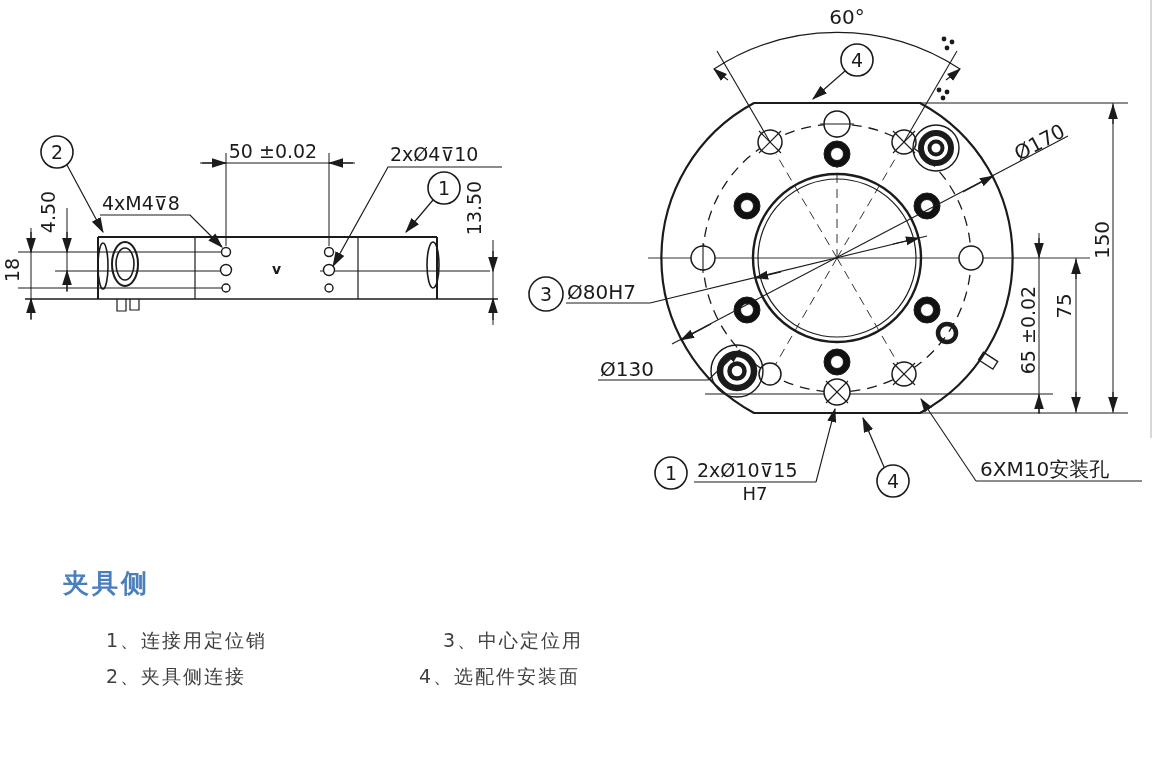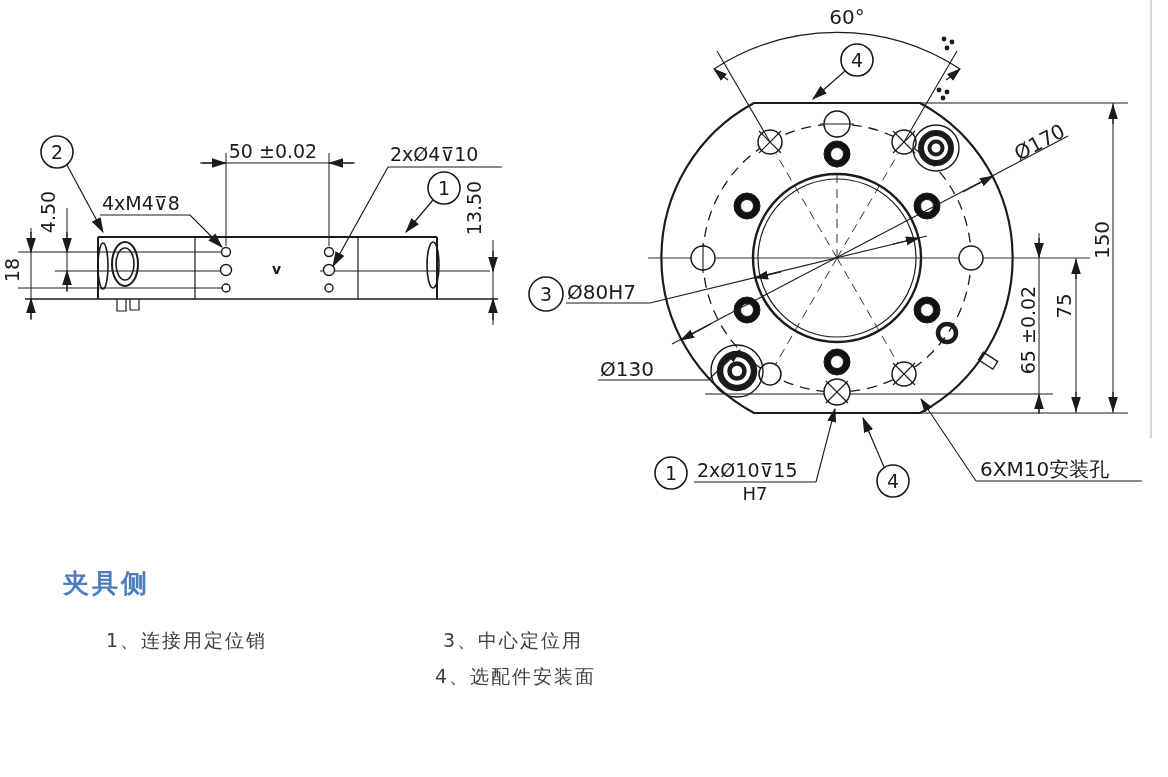--- a/index.html
+++ b/index.html
@@ -11,21 +11,21 @@
   .dimtxt-lg{font-size:20px;}
   .balloon-num{font-size:19px;}
   .legend{position:absolute;left:0;top:0;width:100%;height:100%;padding-left:8px;}
   .legend-heading{position:absolute;left:63px;top:566px;font-size:26px;font-weight:bold;
                   color:#4a7ebc;letter-spacing:3px;font-family:"DejaVu Sans", sans-serif;}
   .legend-item{position:absolute;font-size:19px;color:#3f3f3f;letter-spacing:2px;
                font-family:"DejaVu Sans", sans-serif;margin-left:43px;}
   .li-1{left:63px;top:628px;}
   .li-2{left:63px;top:664px;}
   .li-3{left:400px;top:628px;}
-  .li-4{left:392px;top:664px;}
+  .li-4{left:376px;top:664px;}
   .right-rule{position:absolute;left:1150px;top:0;width:2px;height:438px;background:#d7d7d7;}
 </style>
 </head>
 <body>
 
 <div class="stage">
 
 <svg width="1168" height="777" viewBox="0 0 1168 777">
   <defs>
     <marker id="arr" viewBox="0 0 12 10" refX="11" refY="5" markerWidth="13" markerHeight="11" orient="auto-start-reverse">
@@ -311,19 +311,20 @@
     <text x="697" y="477" class="dimtxt">2xØ10⊽15</text>
     <text x="755" y="500" text-anchor="middle" style="font-size:18px;">H7</text>
     <text x="893" y="488" text-anchor="middle" class="balloon-num">4</text>
     <text x="980" y="476" class="dimtxt-lg">6XM10安装孔</text>
   </g>
 </svg>
 
 <div class="legend">
   <div class="legend-heading">夹具侧</div>
   <div class="legend-item li-1">1、连接用定位销</div>
+  <div class="legend-item li-2">2、夹具侧连接</div>
   <div class="legend-item li-3">3、中心定位用</div>
   <div class="legend-item li-4">4、选配件安装面</div>
 </div>
 
 <div class="right-rule"></div>
 
 </div>
 
 </body></html>

